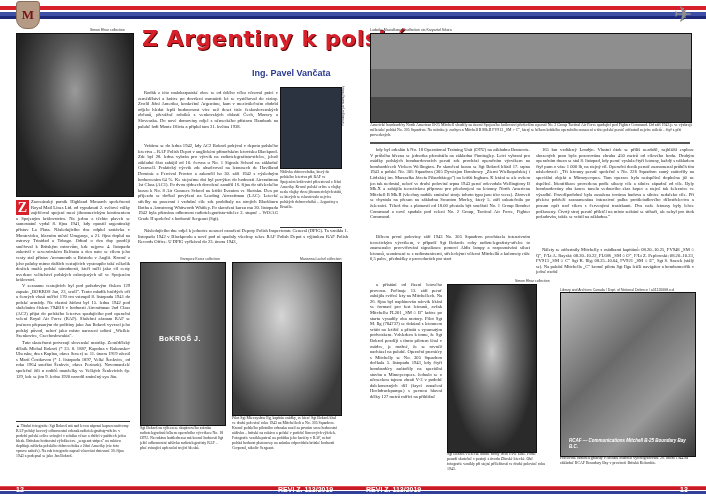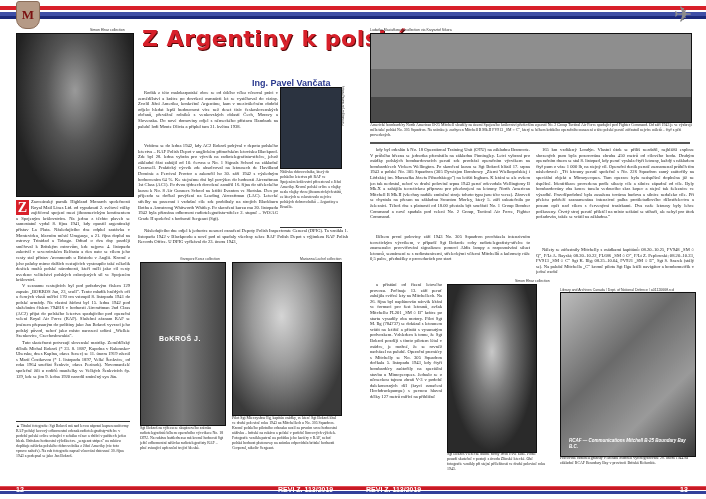--- a/index.html
+++ b/index.html
@@ -11,21 +11,21 @@
   .stripe-bot { left:0; top:486px; width:706px; height:8px;
     background:linear-gradient(#e24d55 0 1px,#c81a25 1px 4px,#fff 4px 5px,#33409a 5px 8px); }
   .logo-left { left:16px; top:1px; width:22px; height:26px; background:#b59a86; border-radius:3px 3px 10px 10px;
     border:1px solid #8c6e5a; }
   .logo-left span { display:block; text-align:center; color:#7a1010; font-weight:bold; font-size:13px; line-height:26px; }
   .logo-right { left:667px; top:2px; width:32px; height:26px; color:#8c8c8c; font-size:22px; line-height:26px; text-align:center; }
   .credit { font-size:3.5px; color:#333; font-family:"Liberation Sans", sans-serif; white-space:nowrap; }
   .photo { background:#555; border:1px solid #111; overflow:hidden; }
   .title { left:142px; top:27px; font-family:"DejaVu Sans", sans-serif; font-weight:bold; font-size:22px;
     line-height:24px; color:#d8202a; text-shadow:1px 1px 0 #5a0a0a; letter-spacing:0.5px; }
-  .author { left:252px; top:78px; font-family:"Liberation Sans", sans-serif; font-weight:bold; font-size:9px; color:#2b3a8f; }
+  .author { left:252px; top:68px; font-family:"Liberation Sans", sans-serif; font-weight:bold; font-size:9px; color:#2b3a8f; }
   .col { font-size:4.6px; line-height:5.6px; text-align:justify; color:#222; overflow:hidden; }
   .col p { margin:0; text-indent:6px; }
   .cap { font-size:3.9px; line-height:5px; color:#222; overflow:hidden; }
   .rule { background:#333; height:1px; }
   .dropcap { float:left; width:13px; height:15px; background:#d8202a; color:#fff; font-weight:bold; font-size:14px;
     line-height:15px; text-align:center; margin:1px 2px 0 0; }
   .footer-text { color:#fff; font-family:"Liberation Sans", sans-serif; font-weight:bold; font-size:7px; line-height:8px; top:486px; }
   .photo-portrait { background:radial-gradient(ellipse at 50% 35%, #9a9a9a 0%, #555 35%, #222 75%); }
   .photo-badge { background:#2b3340; }
   .photo-plane { background:linear-gradient(#8e8e8e 0 40%, #6f6f6f 40% 72%, #4a4a4a 72%); }

